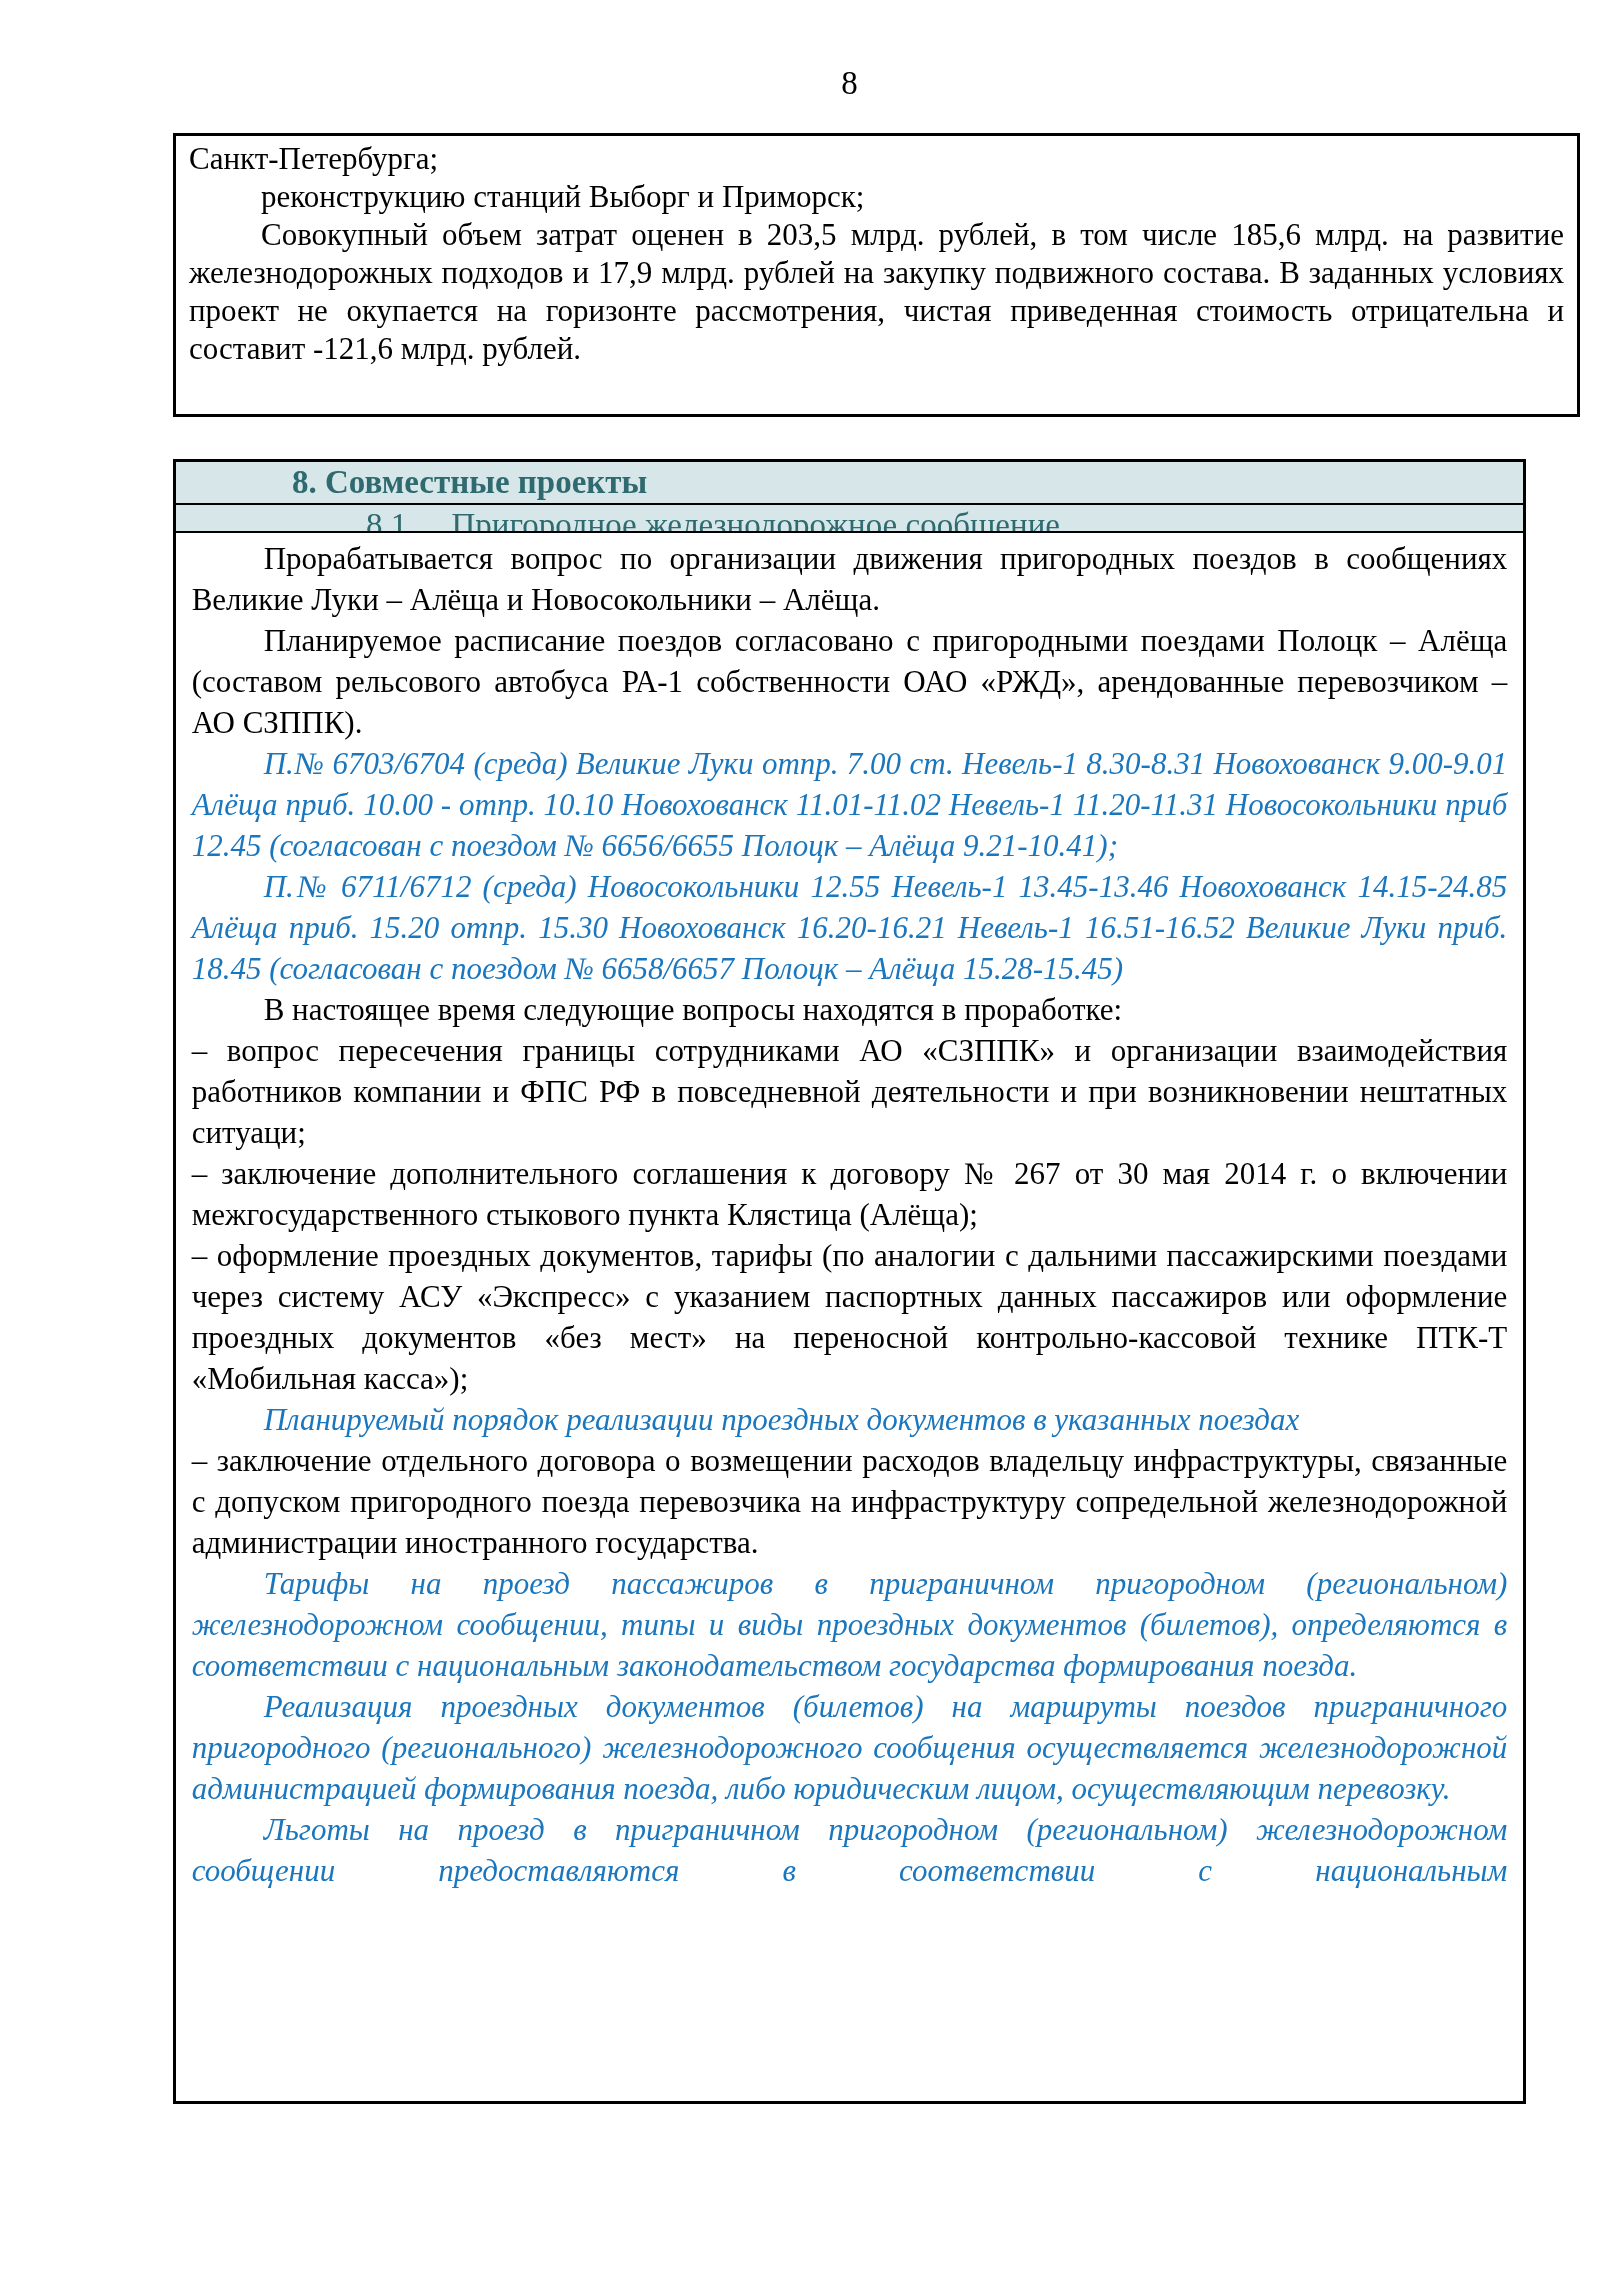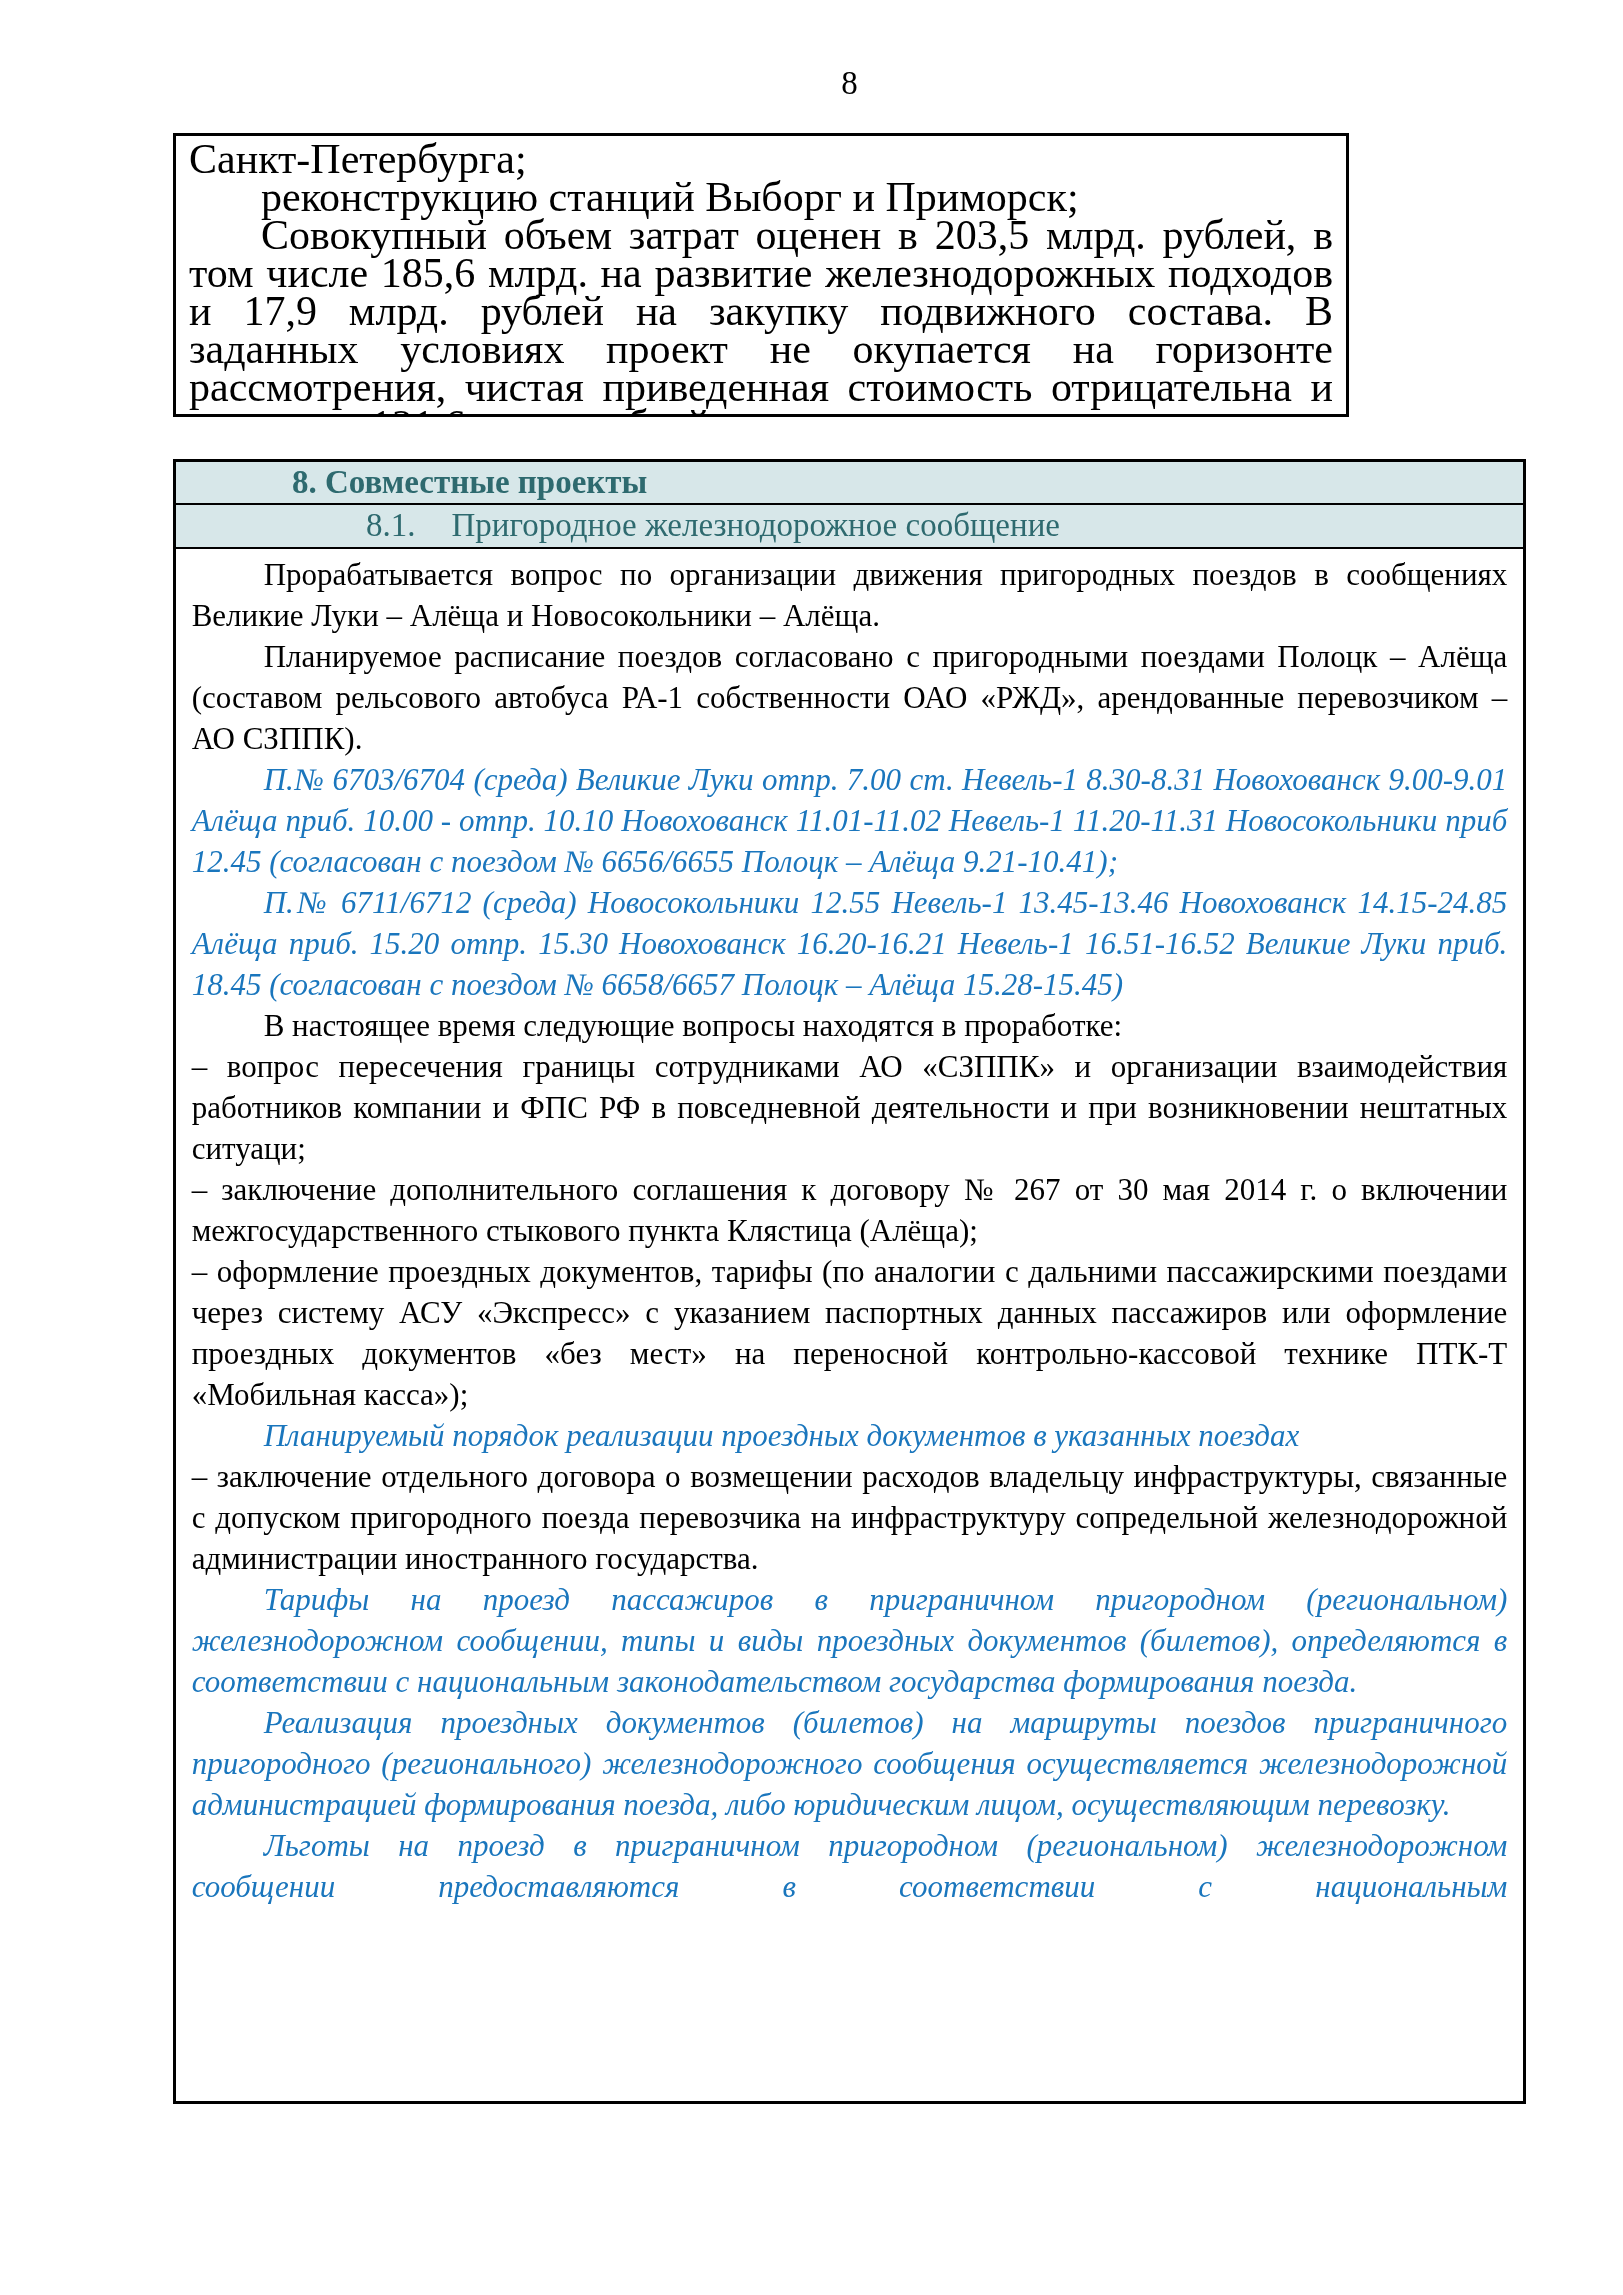--- a/index.html
+++ b/index.html
@@ -23,26 +23,26 @@
     width: 1353px;
     text-align: center;
     font-size: 33px;
     line-height: 39px;
   }
   
   .continuation-box {
     position: absolute;
     left: 173px;
     top: 133px;
-    width: 1176px;
+    width: 1407px;
     height: 284px;
     border: 3.3px solid #000000;
     box-sizing: border-box;
     padding: 3.9px 13px 0 13px;
-    font-size: 42px;
+    font-size: 31px;
     line-height: 38px;
     overflow: hidden;
   }
   
   .section-table {
     position: absolute;
     left: 173px;
     top: 459px;
     width: 1353px;
     height: 1645px;
@@ -59,21 +59,21 @@
     border-bottom: 2px solid #000000;
     color: var(--heading-text, #2e6a6f);
     font-weight: bold;
     font-size: 33px;
     line-height: 41px;
     padding-left: 116px;
     white-space: nowrap;
     overflow: hidden;
   }
   .heading-row-2 {
-    height: 44px;
+    height: 28px;
     box-sizing: border-box;
     background: var(--heading-bg, #d7e7e9);
     border-bottom: 2.6px solid #000000;
     color: var(--heading-text, #2e6a6f);
     font-size: 33px;
     line-height: 41px;
     padding-left: 190px;
     white-space: nowrap;
     overflow: hidden;
   }

